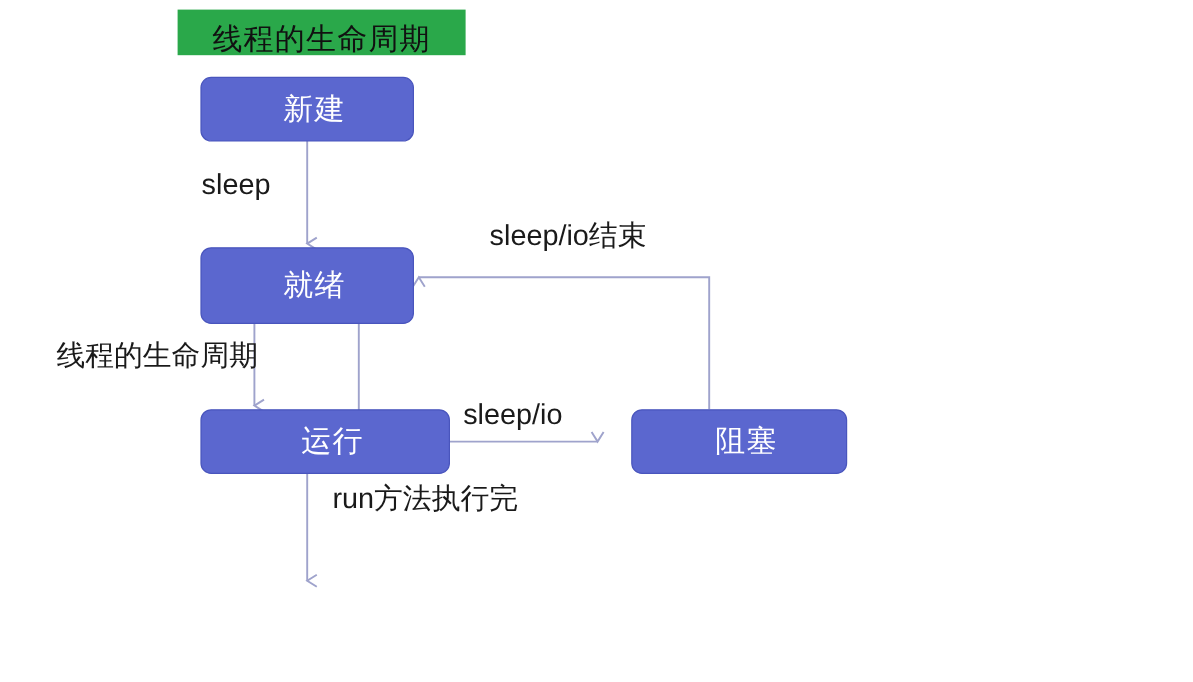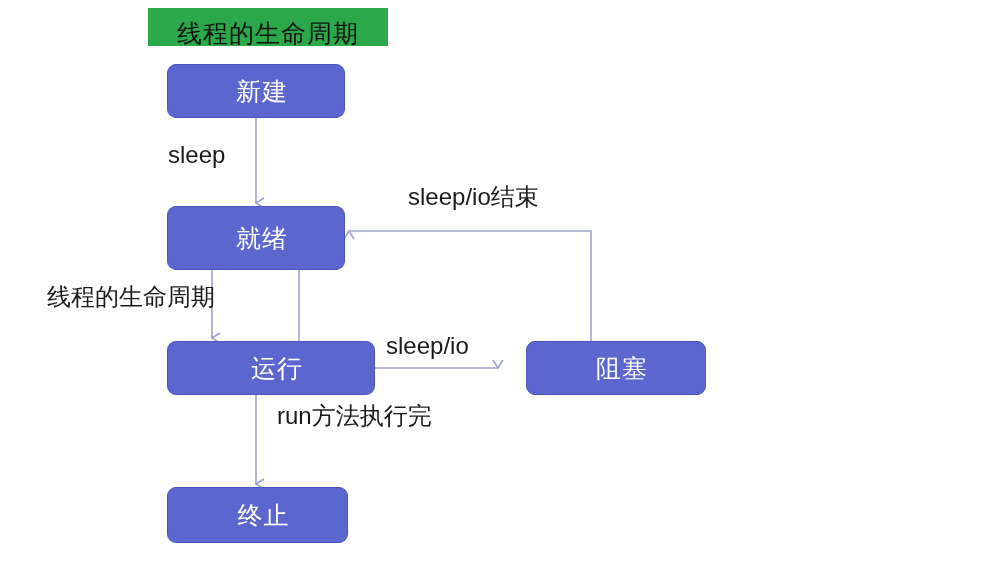--- a/index.html
+++ b/index.html
@@ -107,23 +107,20 @@
   </div>
 
   <div class="node" style="left:167px; top:341px; width:208px; height:54px;">
     <span>运行</span>
   </div>
 
   <div class="node" style="left:526px; top:341px; width:180px; height:54px;">
     <span>阻塞</span>
   </div>
 
-  <div class="node" style="left:167px; top:487px; width:181px; height:56px;">
-    <span>终止</span>
-  </div>
 
   <div class="edge-label" style="left:168px; top:143px;">sleep</div>
 
   <div class="edge-label" style="left:47px; top:285px;">线程的生命周期</div>
 
 
   <div class="edge-label" style="left:386px; top:334px;">sleep/io</div>
 
   <div class="edge-label" style="left:408px; top:185px;">sleep/io结束</div>
 

